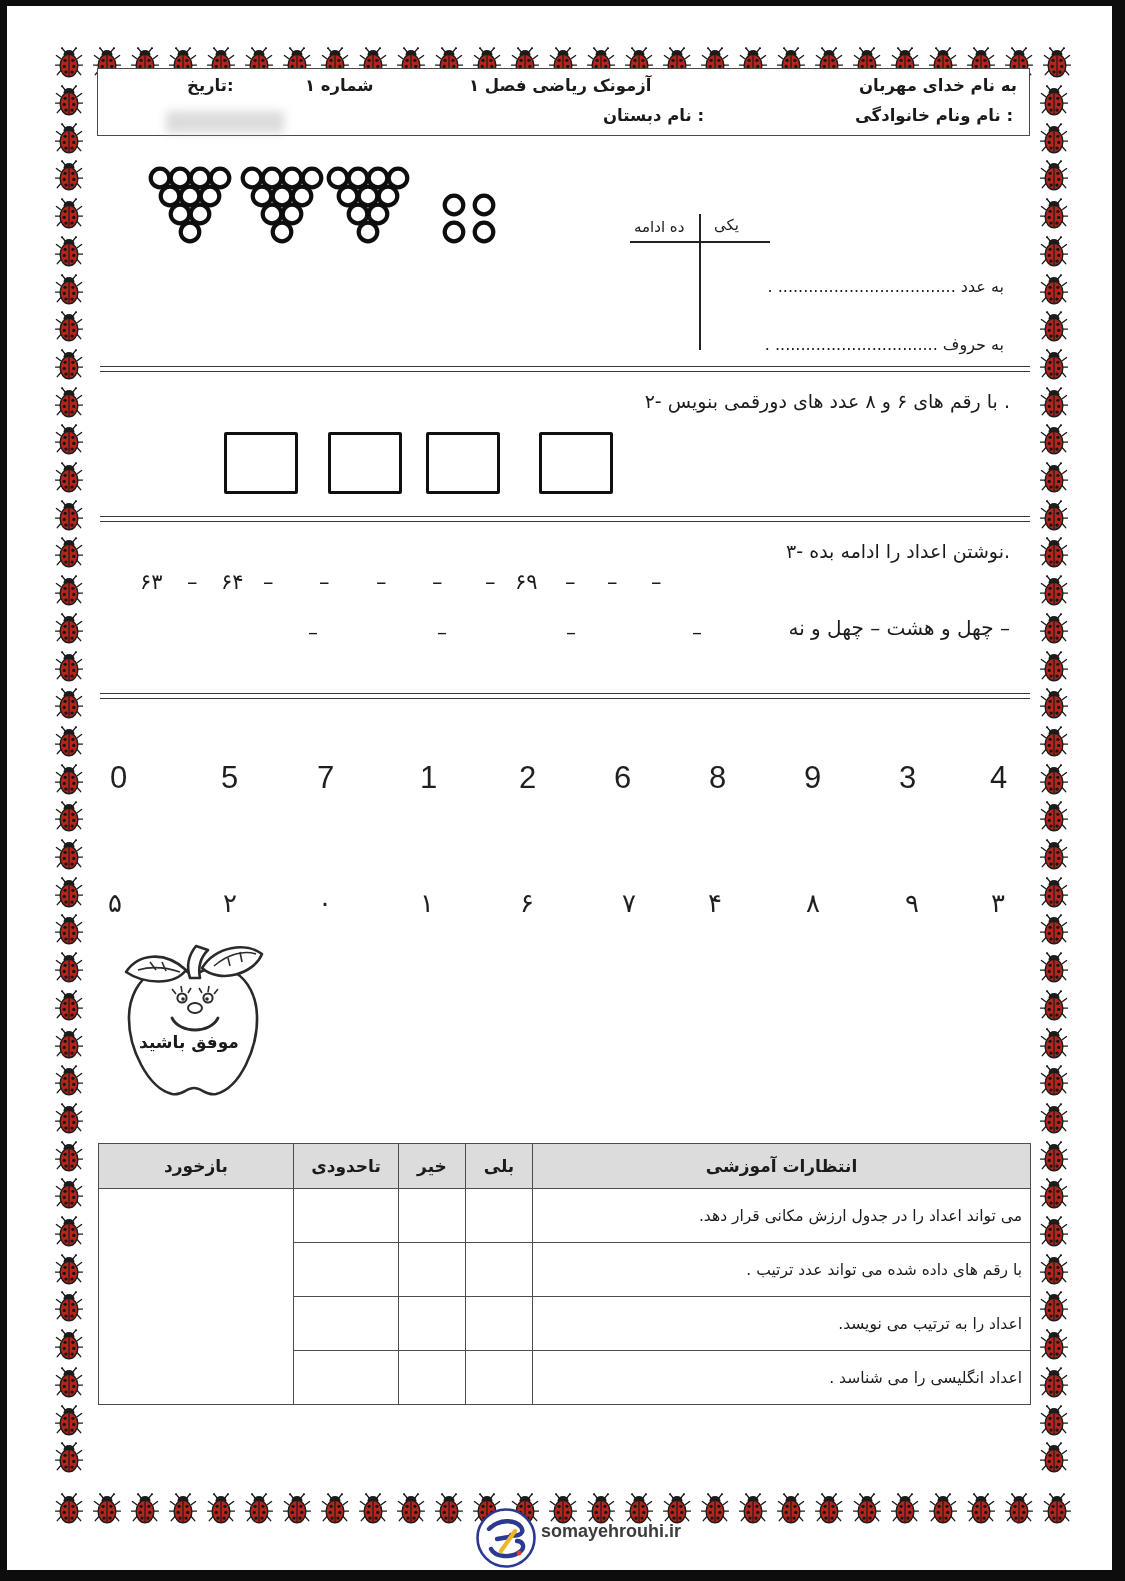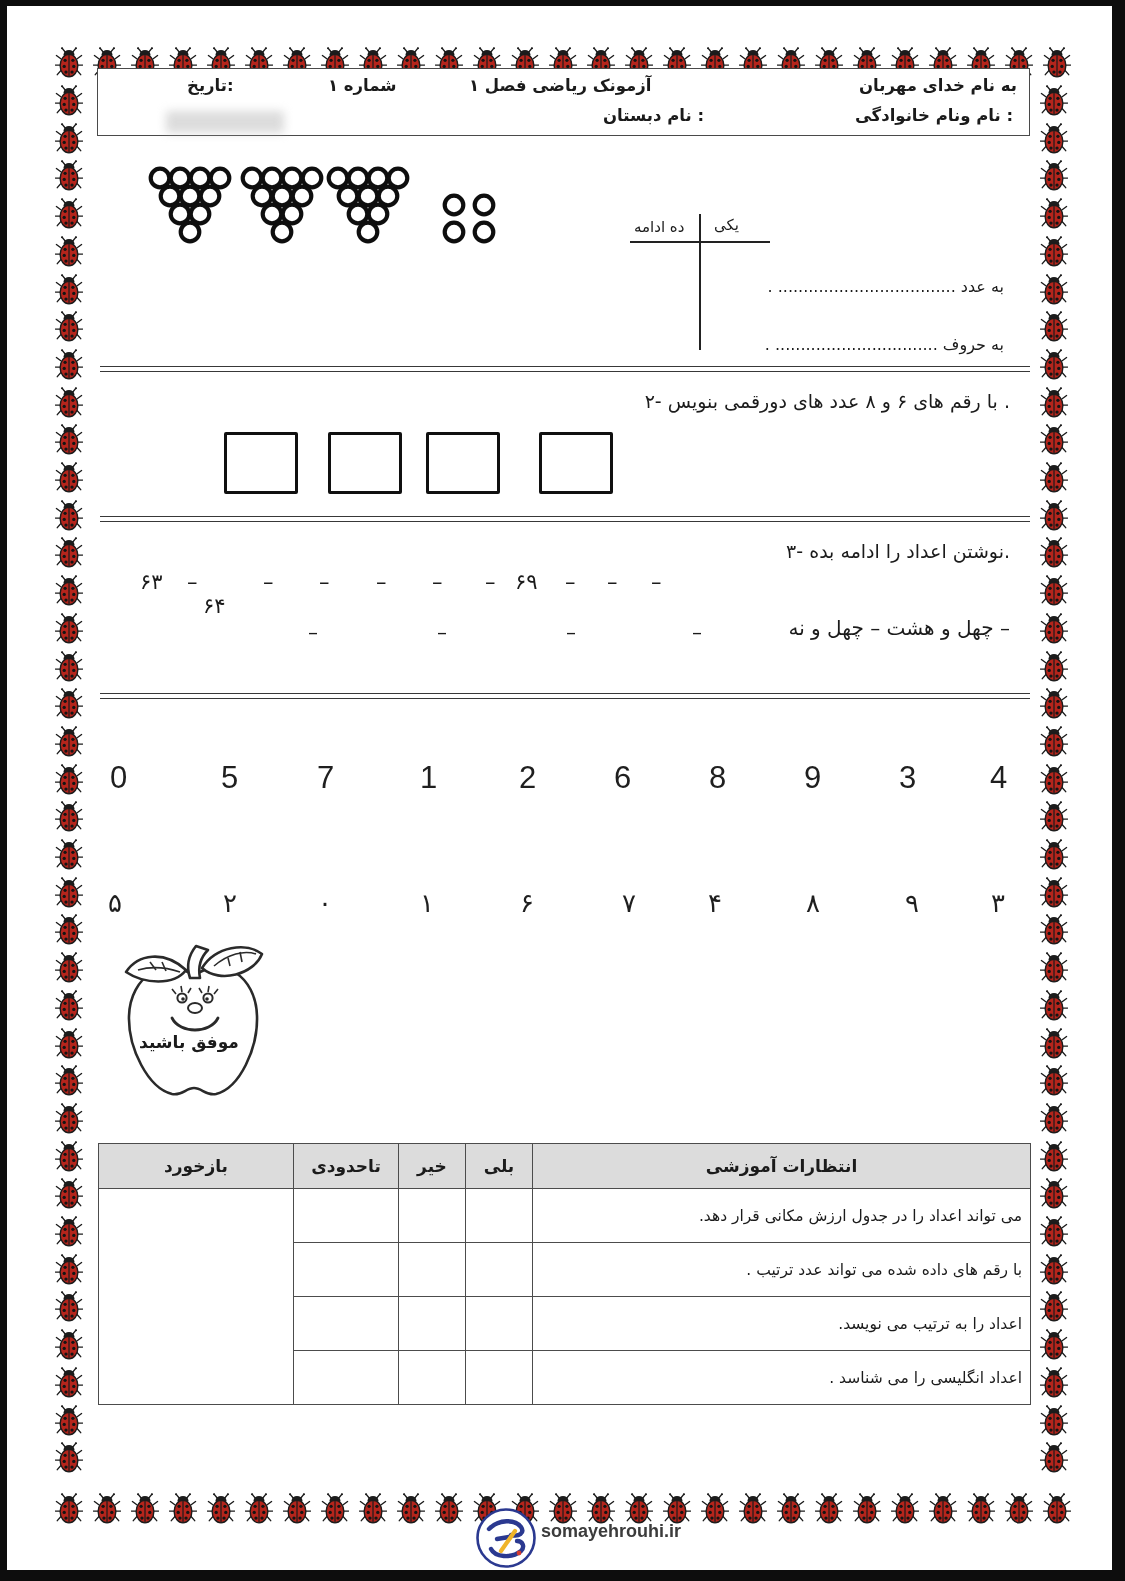--- a/index.html
+++ b/index.html
@@ -10,21 +10,21 @@
   #edge-left{left:0;top:0;width:7px;height:1581px;}
   #edge-right{right:0;top:0;width:13px;height:1581px;}
   #edge-bottom{left:0;top:1570px;width:1125px;height:11px;}
   .bug{position:absolute;width:28px;height:33px;z-index:1;}
   
   #header-box{position:absolute;left:97px;top:68px;width:931px;height:66px;
       border:1.6px solid #4a4a4a;background:#fff;z-index:2;}
   #header-box span{position:absolute;white-space:nowrap;font-weight:bold;font-size:16.5px;}
   #h-bismillah{right:12px;top:7px;}
   #h-title{left:371px;top:7px;}
-  #h-number{left:207px;top:7px;margin-left:23px;}
+  #h-number{left:207px;top:7px;}
   #h-date{left:89px;top:7px;}
   #h-name{right:16px;top:37px;text-align:center;}
   #h-school{left:505px;top:37px;}
   #smudge{position:absolute;left:166px;top:111px;width:118px;height:22px;background:#b9b9b9;
       filter:blur(5px);opacity:.5;z-index:3;}
   
   .qtext{position:absolute;right:115px;white-space:nowrap;font-size:19px;font-weight:500;z-index:2;}
   .rule{position:absolute;left:100px;width:930px;height:4px;border-top:1.4px solid #383838;
       border-bottom:1.2px solid #383838;z-index:2;}
   .lineV{position:absolute;background:#222;z-index:2;}
@@ -3205,21 +3205,21 @@
   <div class="wbox" style="left:224px;top:432px;"></div>
   <div class="wbox" style="left:328px;top:432px;"></div>
   <div class="wbox" style="left:426px;top:432px;"></div>
   <div class="wbox" style="left:539px;top:432px;"></div>
 
   <div class="rule" style="top:516px;"></div>
 
   <div class="qtext" style="top:540px;">۳- نوشتن اعداد را ادامه بده.</div>
   <span class="seq" style="left:140px;top:570px;">۶۳</span>
   <span class="seq" style="left:187px;top:570px;">–</span>
-  <span class="seq" style="left:203px;top:570px;margin-top:24px;">۶۴</span>
+  <span class="seq" style="left:221px;top:570px;">۶۴</span>
   <span class="seq" style="left:263px;top:570px;">–</span>
   <span class="seq" style="left:319px;top:570px;">–</span>
   <span class="seq" style="left:376px;top:570px;">–</span>
   <span class="seq" style="left:432px;top:570px;">–</span>
   <span class="seq" style="left:485px;top:570px;">–</span>
   <span class="seq" style="left:515px;top:570px;">۶۹</span>
   <span class="seq" style="left:565px;top:570px;">–</span>
   <span class="seq" style="left:607px;top:570px;">–</span>
   <span class="seq" style="left:651px;top:570px;">–</span>
 

